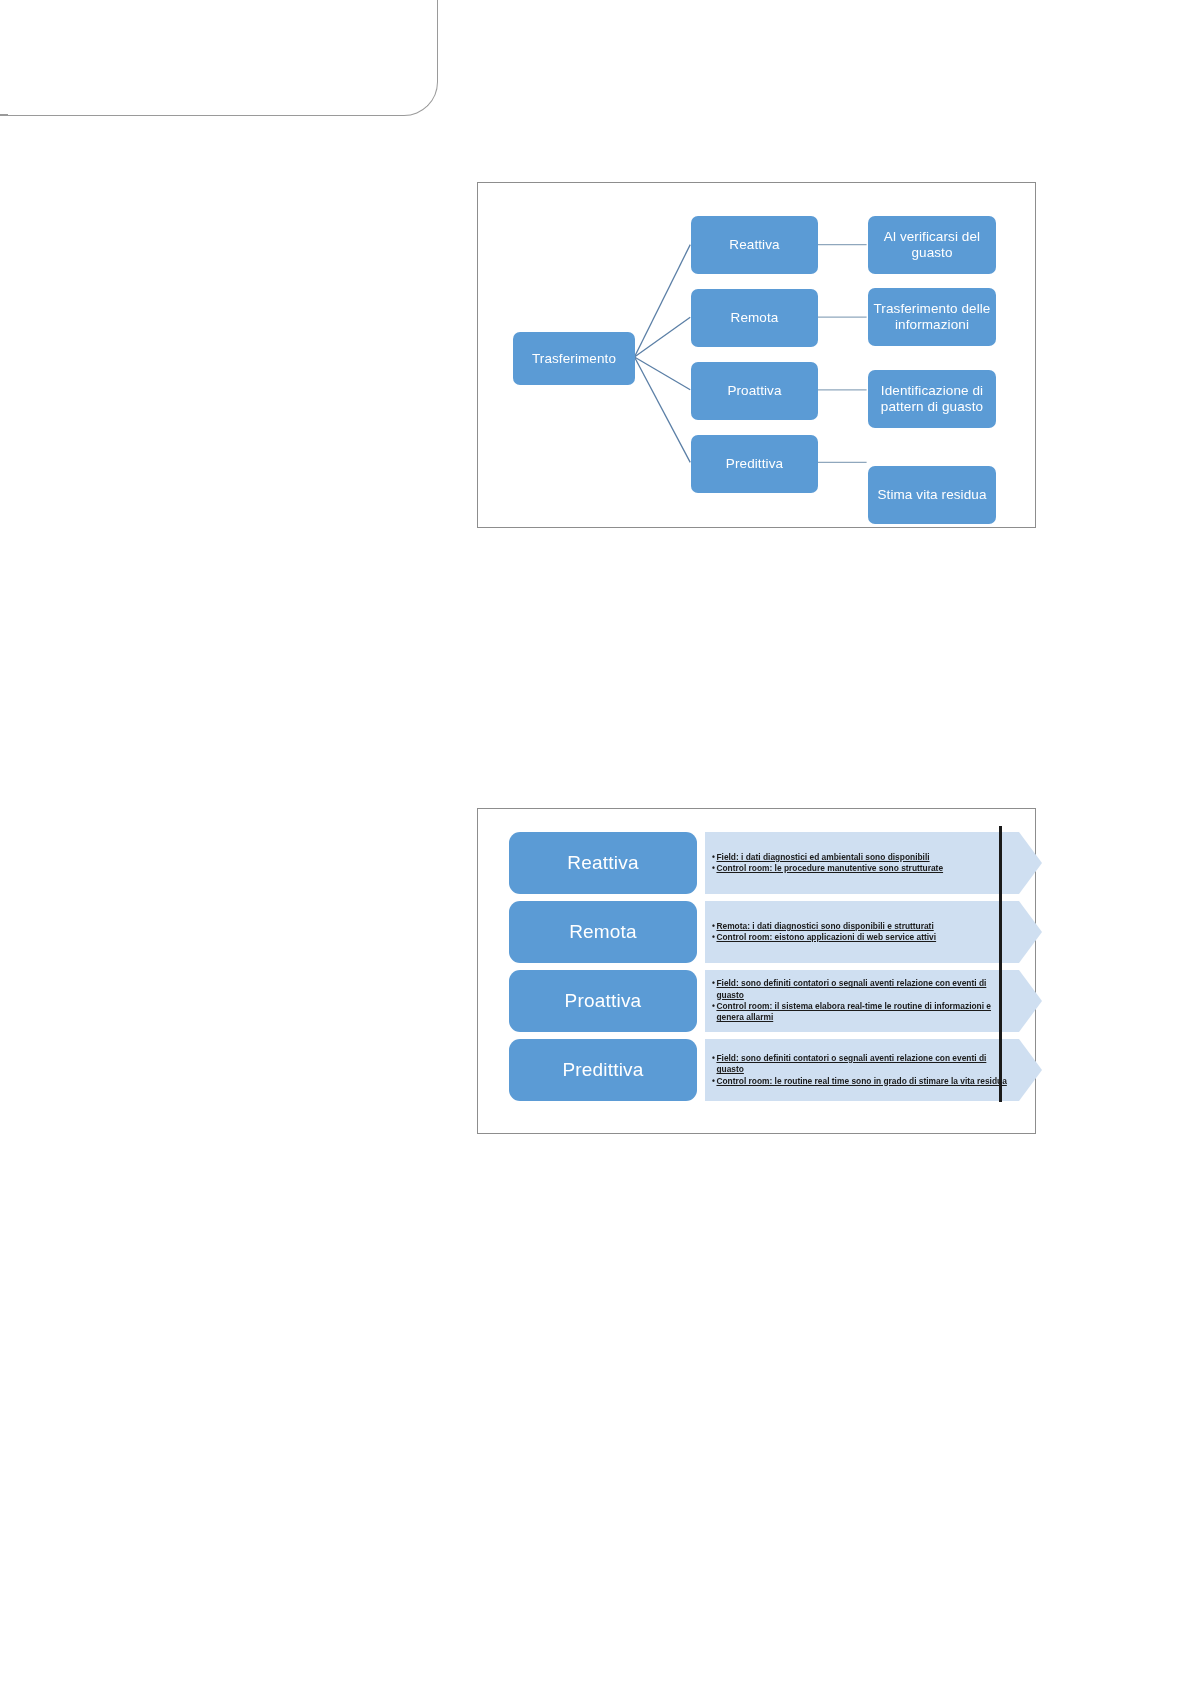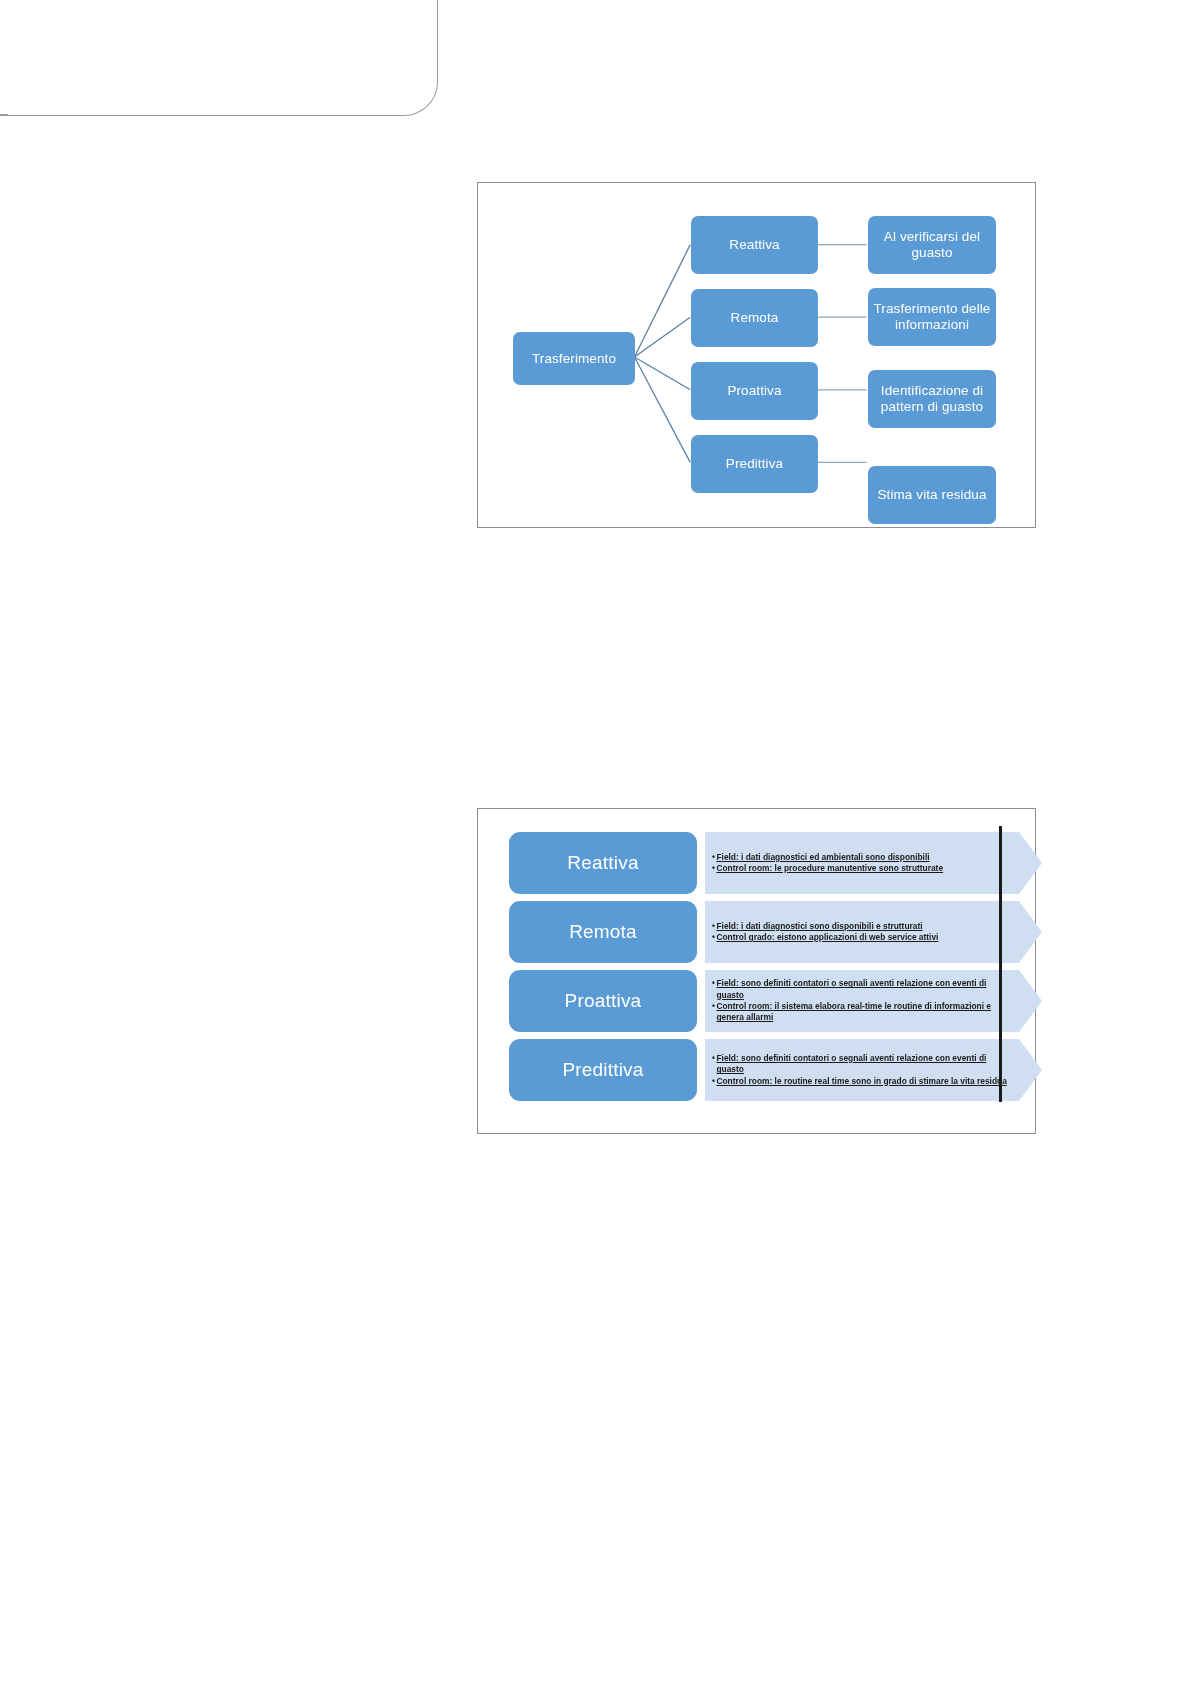--- a/index.html
+++ b/index.html
@@ -252,25 +252,25 @@
     </div>
   </div>
 
   <div class="arrow-row" id="arrow-row-1">
     <div class="arrow-body"></div>
     <div class="arrow-head"></div>
     <div class="arrow-label-box">Remota</div>
     <div class="arrow-bullets">
       <div class="bullet">
         <span class="dot">•</span>
-        <span class="txt">Field: i dati diagnostici sono disponibili e strutturati</span>
-      </div>
-      <div class="bullet">
-        <span class="dot">•</span>
-        <span class="txt">Control grado: eistono applicazioni di web service attivi</span>
+        <span class="txt">Remota: i dati diagnostici sono disponibili e strutturati</span>
+      </div>
+      <div class="bullet">
+        <span class="dot">•</span>
+        <span class="txt">Control room: eistono applicazioni di web service attivi</span>
       </div>
     </div>
   </div>
 
   <div class="arrow-row" id="arrow-row-2">
     <div class="arrow-body"></div>
     <div class="arrow-head"></div>
     <div class="arrow-label-box">Proattiva</div>
     <div class="arrow-bullets">
       <div class="bullet">

